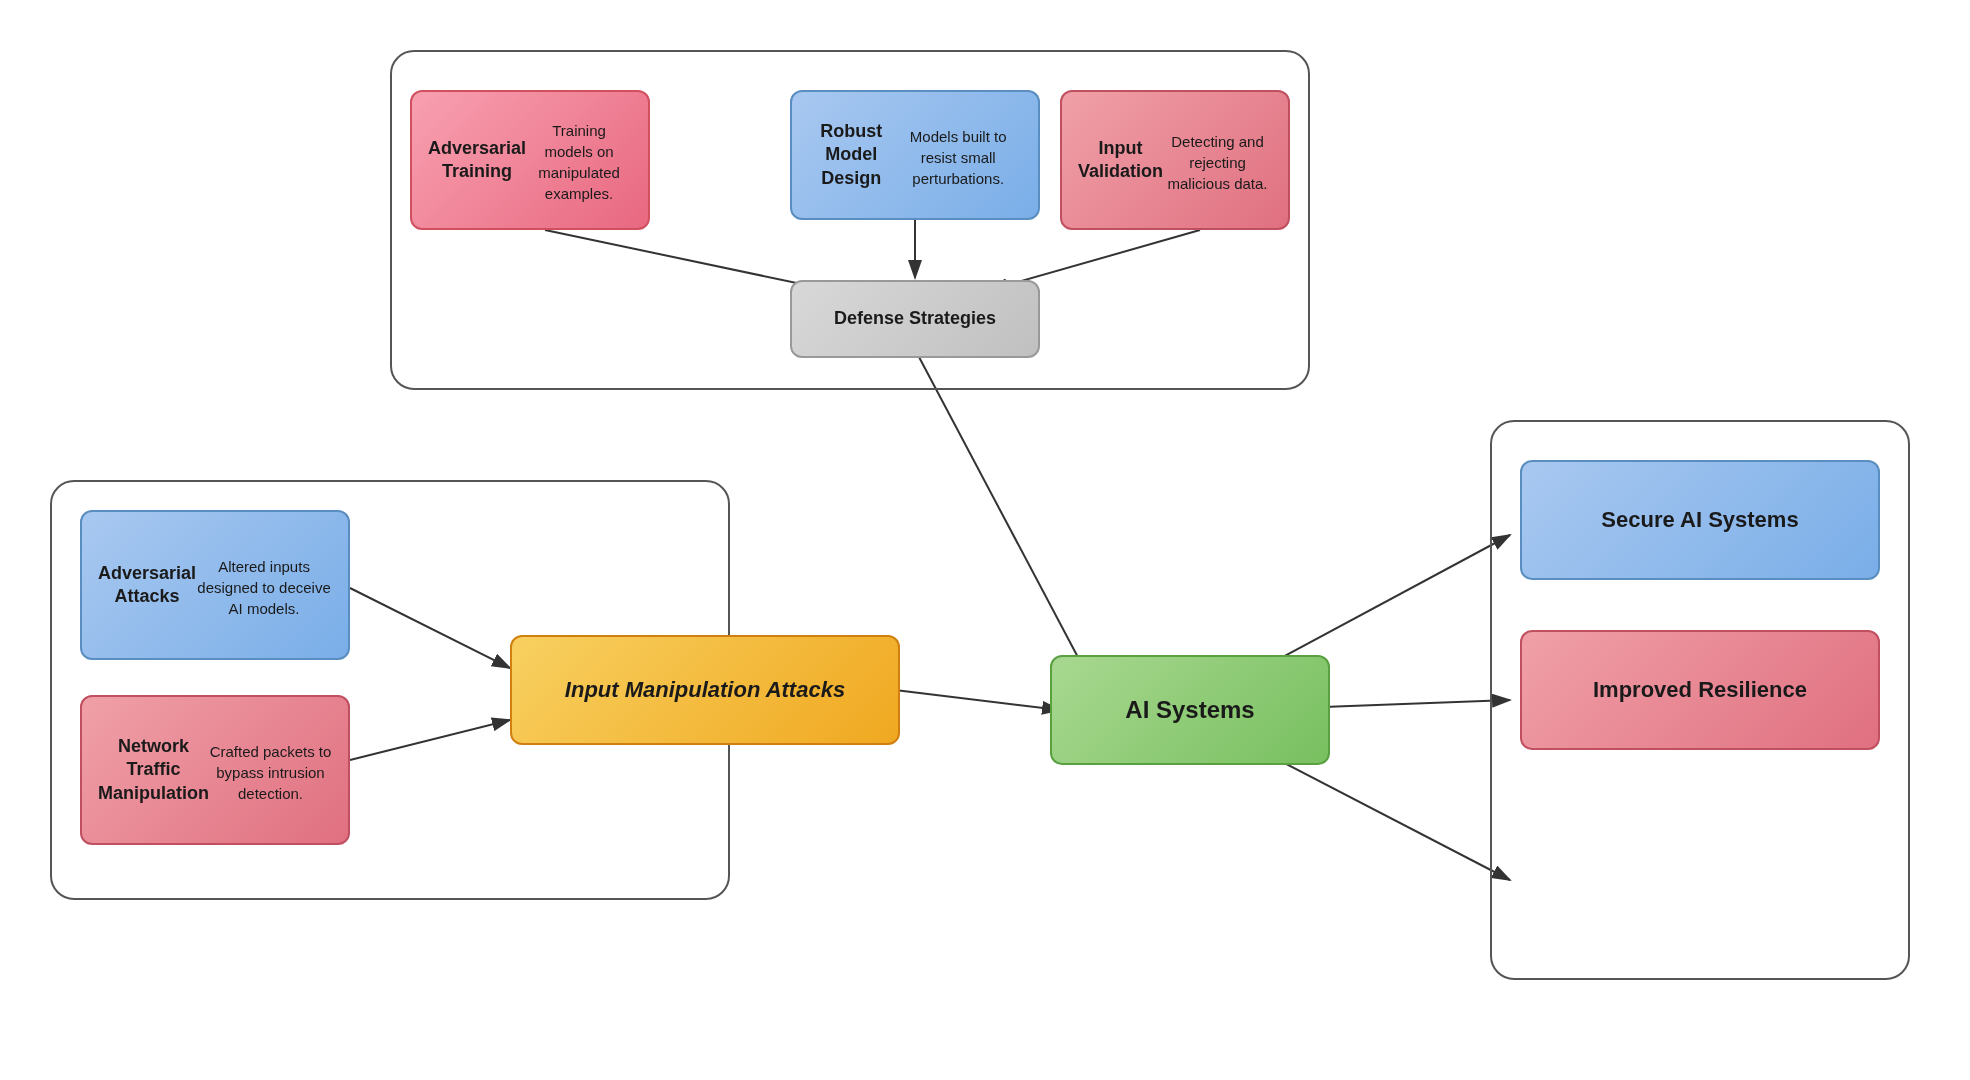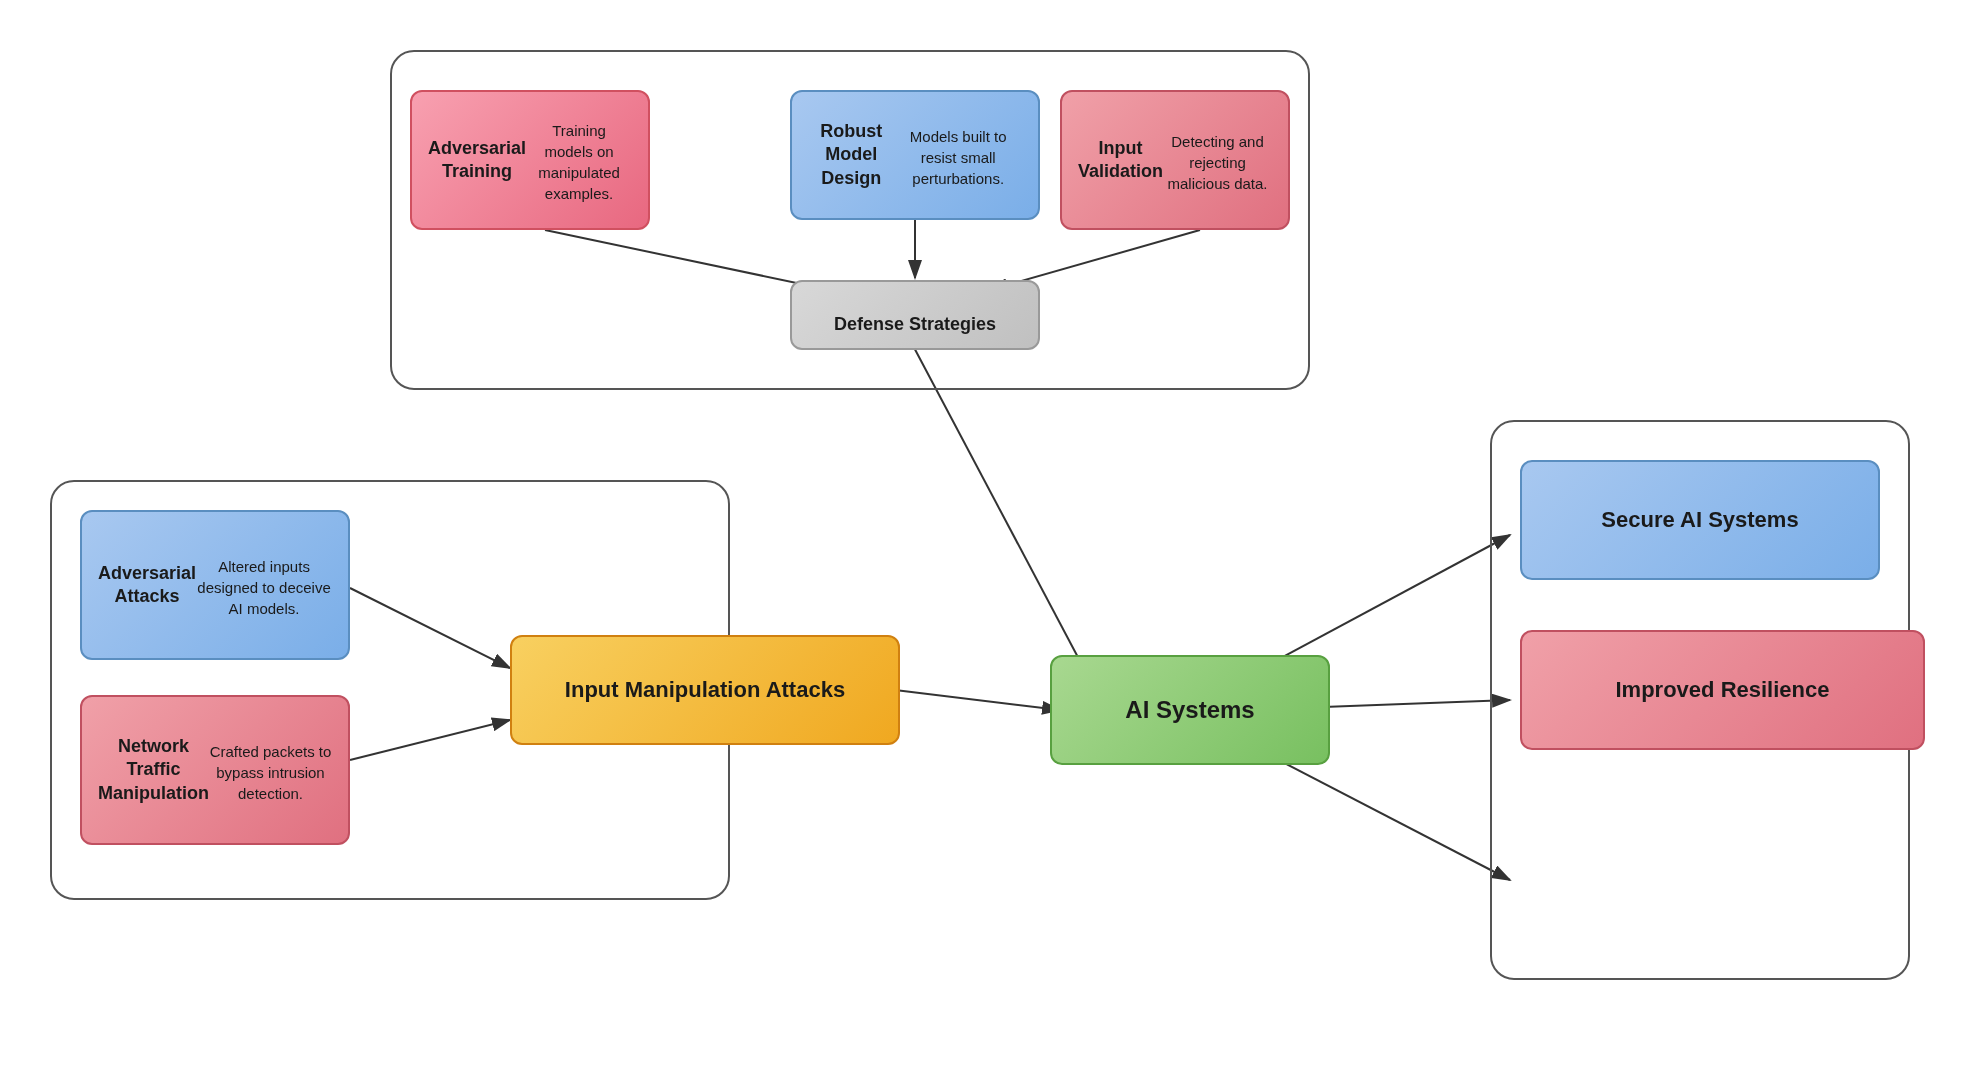--- a/index.html
+++ b/index.html
@@ -66,20 +66,21 @@
     .gray-box {
       background: linear-gradient(135deg, #d8d8d8, #c0c0c0);
       border: 2px solid #999;
       color: #1a1a1a;
     }
 
     .orange-box {
       background: linear-gradient(135deg, #f8d060, #f0a820);
       border: 2px solid #d08010;
       color: #1a1a1a;
+      font-style: italic;
     }
 
     .green-box {
       background: linear-gradient(135deg, #a8d890, #78c060);
       border: 2px solid #58a040;
       color: #1a1a1a;
     }
 
     .yellow-box {
       background: linear-gradient(135deg, #f8e890, #f0d040);
@@ -147,21 +148,21 @@
   <div class="box blue-box" style="left: 790px; top: 90px; width: 250px; height: 130px;">
     <span class="box-title">Robust Model Design</span>
     <span class="box-desc">Models built to resist small perturbations.</span>
   </div>
 
   <div class="box red-pink-box" style="left: 1060px; top: 90px; width: 230px; height: 140px;">
     <span class="box-title">Input Validation</span>
     <span class="box-desc">Detecting and rejecting malicious data.</span>
   </div>
 
-  <div class="box gray-box" style="left: 790px; top: 280px; width: 250px; height: 70px; align-items: flex-end;">
+  <div class="box gray-box" style="left: 790px; top: 280px; width: 250px; height: 78px;">
     <span class="box-title">Defense Strategies</span>
   </div>
 
   <div class="outline-box" style="left: 50px; top: 480px; width: 680px; height: 420px;"></div>
 
   <div class="box blue-box" style="left: 80px; top: 510px; width: 270px; height: 150px;">
     <span class="box-title">Adversarial Attacks</span>
     <span class="box-desc">Altered inputs designed to deceive AI models.</span>
   </div>
 
@@ -177,18 +178,18 @@
   <div class="box green-box" style="left: 1050px; top: 655px; width: 280px; height: 110px;">
     <span class="box-title" style="font-size: 24px;">AI Systems</span>
   </div>
 
   <div class="outline-box" style="left: 1490px; top: 420px; width: 420px; height: 560px;"></div>
 
   <div class="box blue-box" style="left: 1520px; top: 460px; width: 360px; height: 120px;">
     <span class="box-title" style="font-size: 22px;">Secure AI Systems</span>
   </div>
 
-  <div class="box red-pink-box" style="left: 1520px; top: 630px; width: 405px; height: 120px;">
+  <div class="box red-pink-box" style="left: 1520px; top: 630px; width: 360px; height: 120px;">
     <span class="box-title" style="font-size: 22px;">Improved Resilience</span>
   </div>
 
 
 </div>
 
 </body></html>

